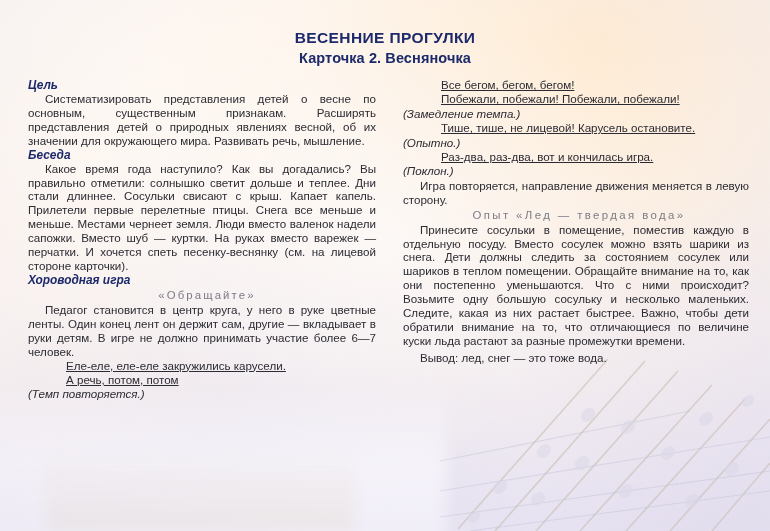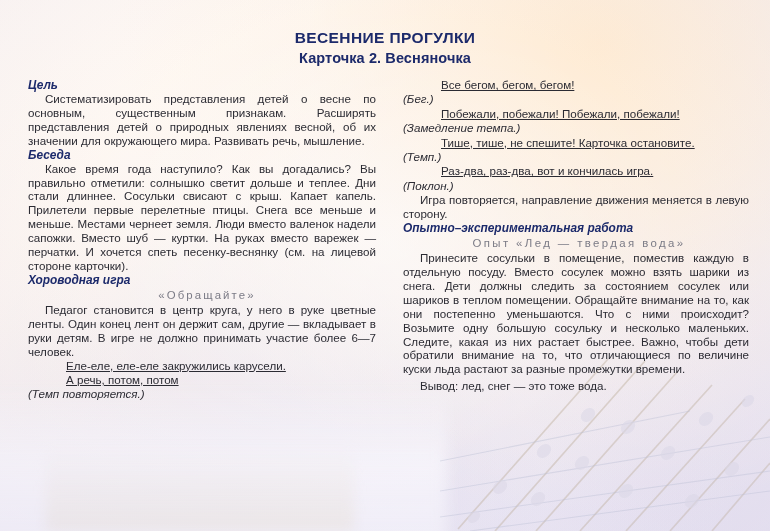--- a/index.html
+++ b/index.html
@@ -245,30 +245,28 @@
       <p class="para tight">Педагог становится в центр круга, у него в руке цветные ленты. Один конец лент он держит сам, другие — вкладывает в руки детям. В игре не должно принимать участие более 6—7 человек.</p>
 
       <p class="chant">Еле-еле, еле-еле закружились карусели.</p>
       <p class="chant">А речь, потом, потом</p>
       <p class="stage">(Темп повторяется.)</p>
     </div>
 
     <div class="column col-right">
 
       <p class="chant">Все бегом, бегом, бегом!</p>
-      <p class="stage">(Бег.)</p>
       <p class="chant">Побежали, побежали! Побежали, побежали!</p>
       <p class="stage">(Замедление темпа.)</p>
-      <p class="chant">Тише, тише, не спешите! Карточка остановите.</p>
-      <p class="stage">(Темп.)</p>
+      <p class="chant">Тише, тише, не лицевой! Карусель остановите.</p>
+      <p class="stage">(Опытно.)</p>
       <p class="chant">Раз-два, раз-два, вот и кончилась игра.</p>
       <p class="stage">(Поклон.)</p>
 
       <p class="para">Игра повторяется, направление движения меняется в левую сторону.</p>
 
-      <h3 class="section-head head-gap-before">Опытно–экспериментальная работа</h3>
       <div class="sub-quote gray-exp">Опыт «Лед — твердая вода»</div>
       <p class="para tight">Принесите сосульки в помещение, поместив каждую в отдельную посуду. Вместо сосулек можно взять шарики из снега. Дети должны следить за состоянием сосулек или шариков в теплом помещении. Обращайте внимание на то, как они постепенно уменьшаются. Что с ними происходит? Возьмите одну большую сосульку и несколько маленьких. Следите, какая из них растает быстрее. Важно, чтобы дети обратили внимание на то, что отличающиеся по величине куски льда растают за разные промежутки времени.</p>
       <p class="conclusion">Вывод: лед, снег — это тоже вода.</p>
     </div>
 
   </div>
 </div>
 
 </body></html>

